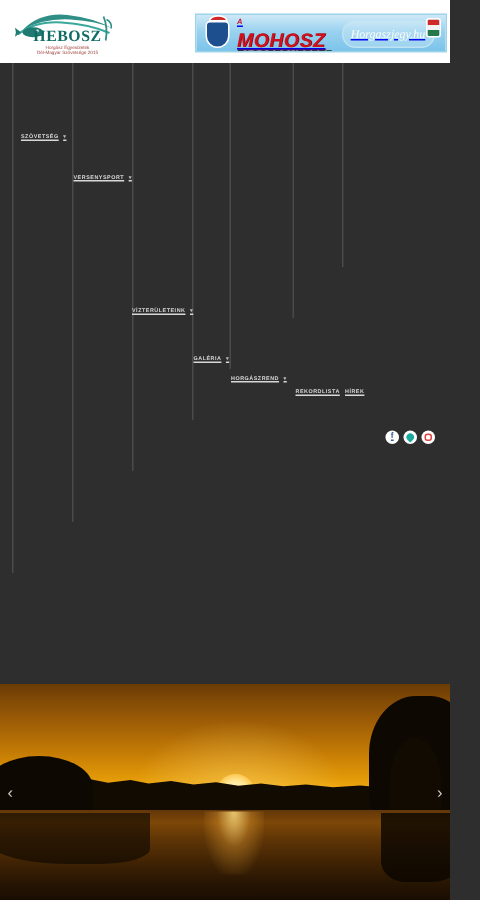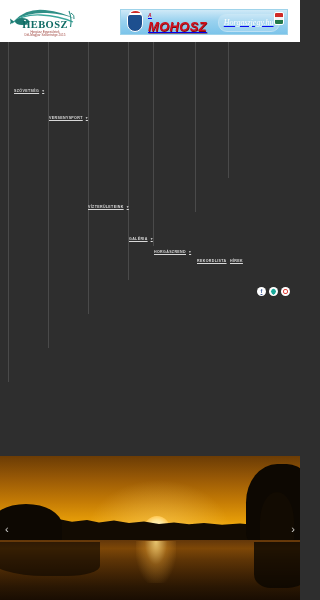--- a/index.html
+++ b/index.html
@@ -15,21 +15,21 @@
   .logobar {
     position:relative;
     width:300px; height:42px;
     background:#ffffff;
   }
   .logo-hebosz {
     position:absolute; left:9px; top:6px;
     width:72px; height:32px;text-align:right;
   }
   .banner-mohosz {
-    position:absolute; left:120px; top:9px;
+    position:absolute; left:130px; top:9px;
     width:168px; height:26px;
     border:1px solid #9fd3ea;
     background:linear-gradient(180deg,#cfe9f7 0%,#9ad2ef 45%,#7cc4ea 100%);
     overflow:hidden;
     display:flex; align-items:center;
   }
   .mohosz-crest {
     width:22px; height:24px; margin-left:3px; flex:none;
     position:relative;
   }

